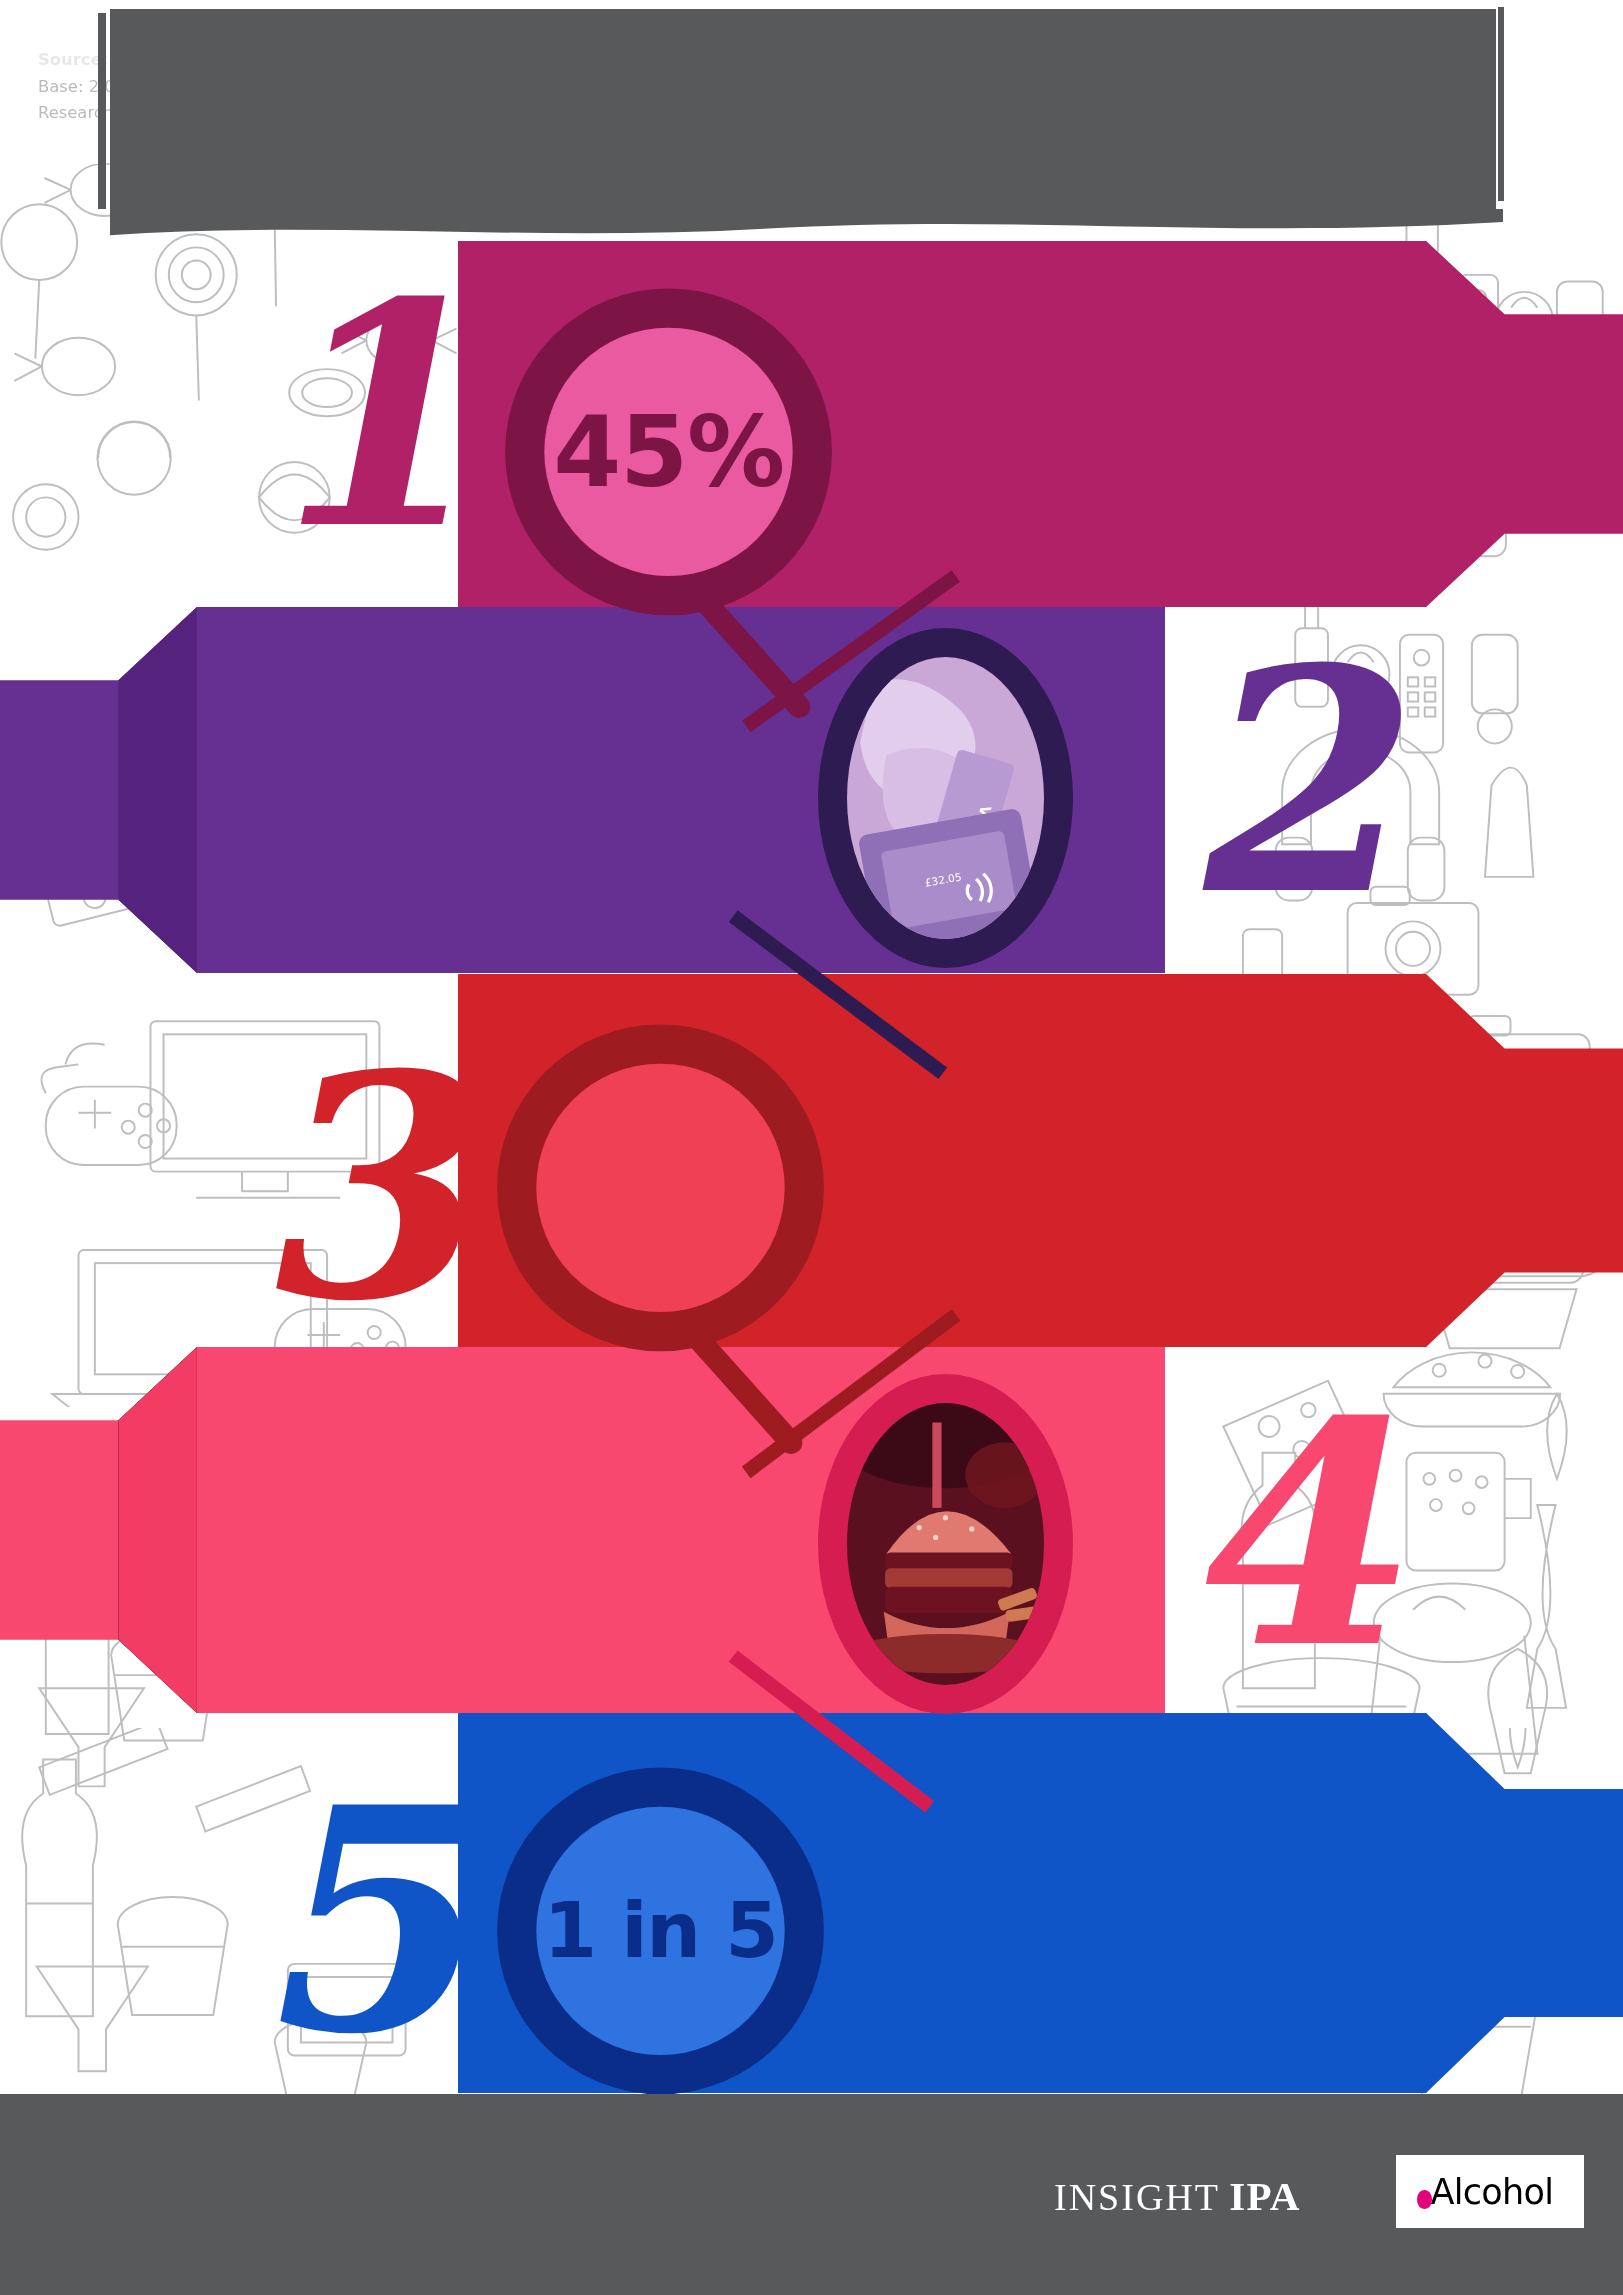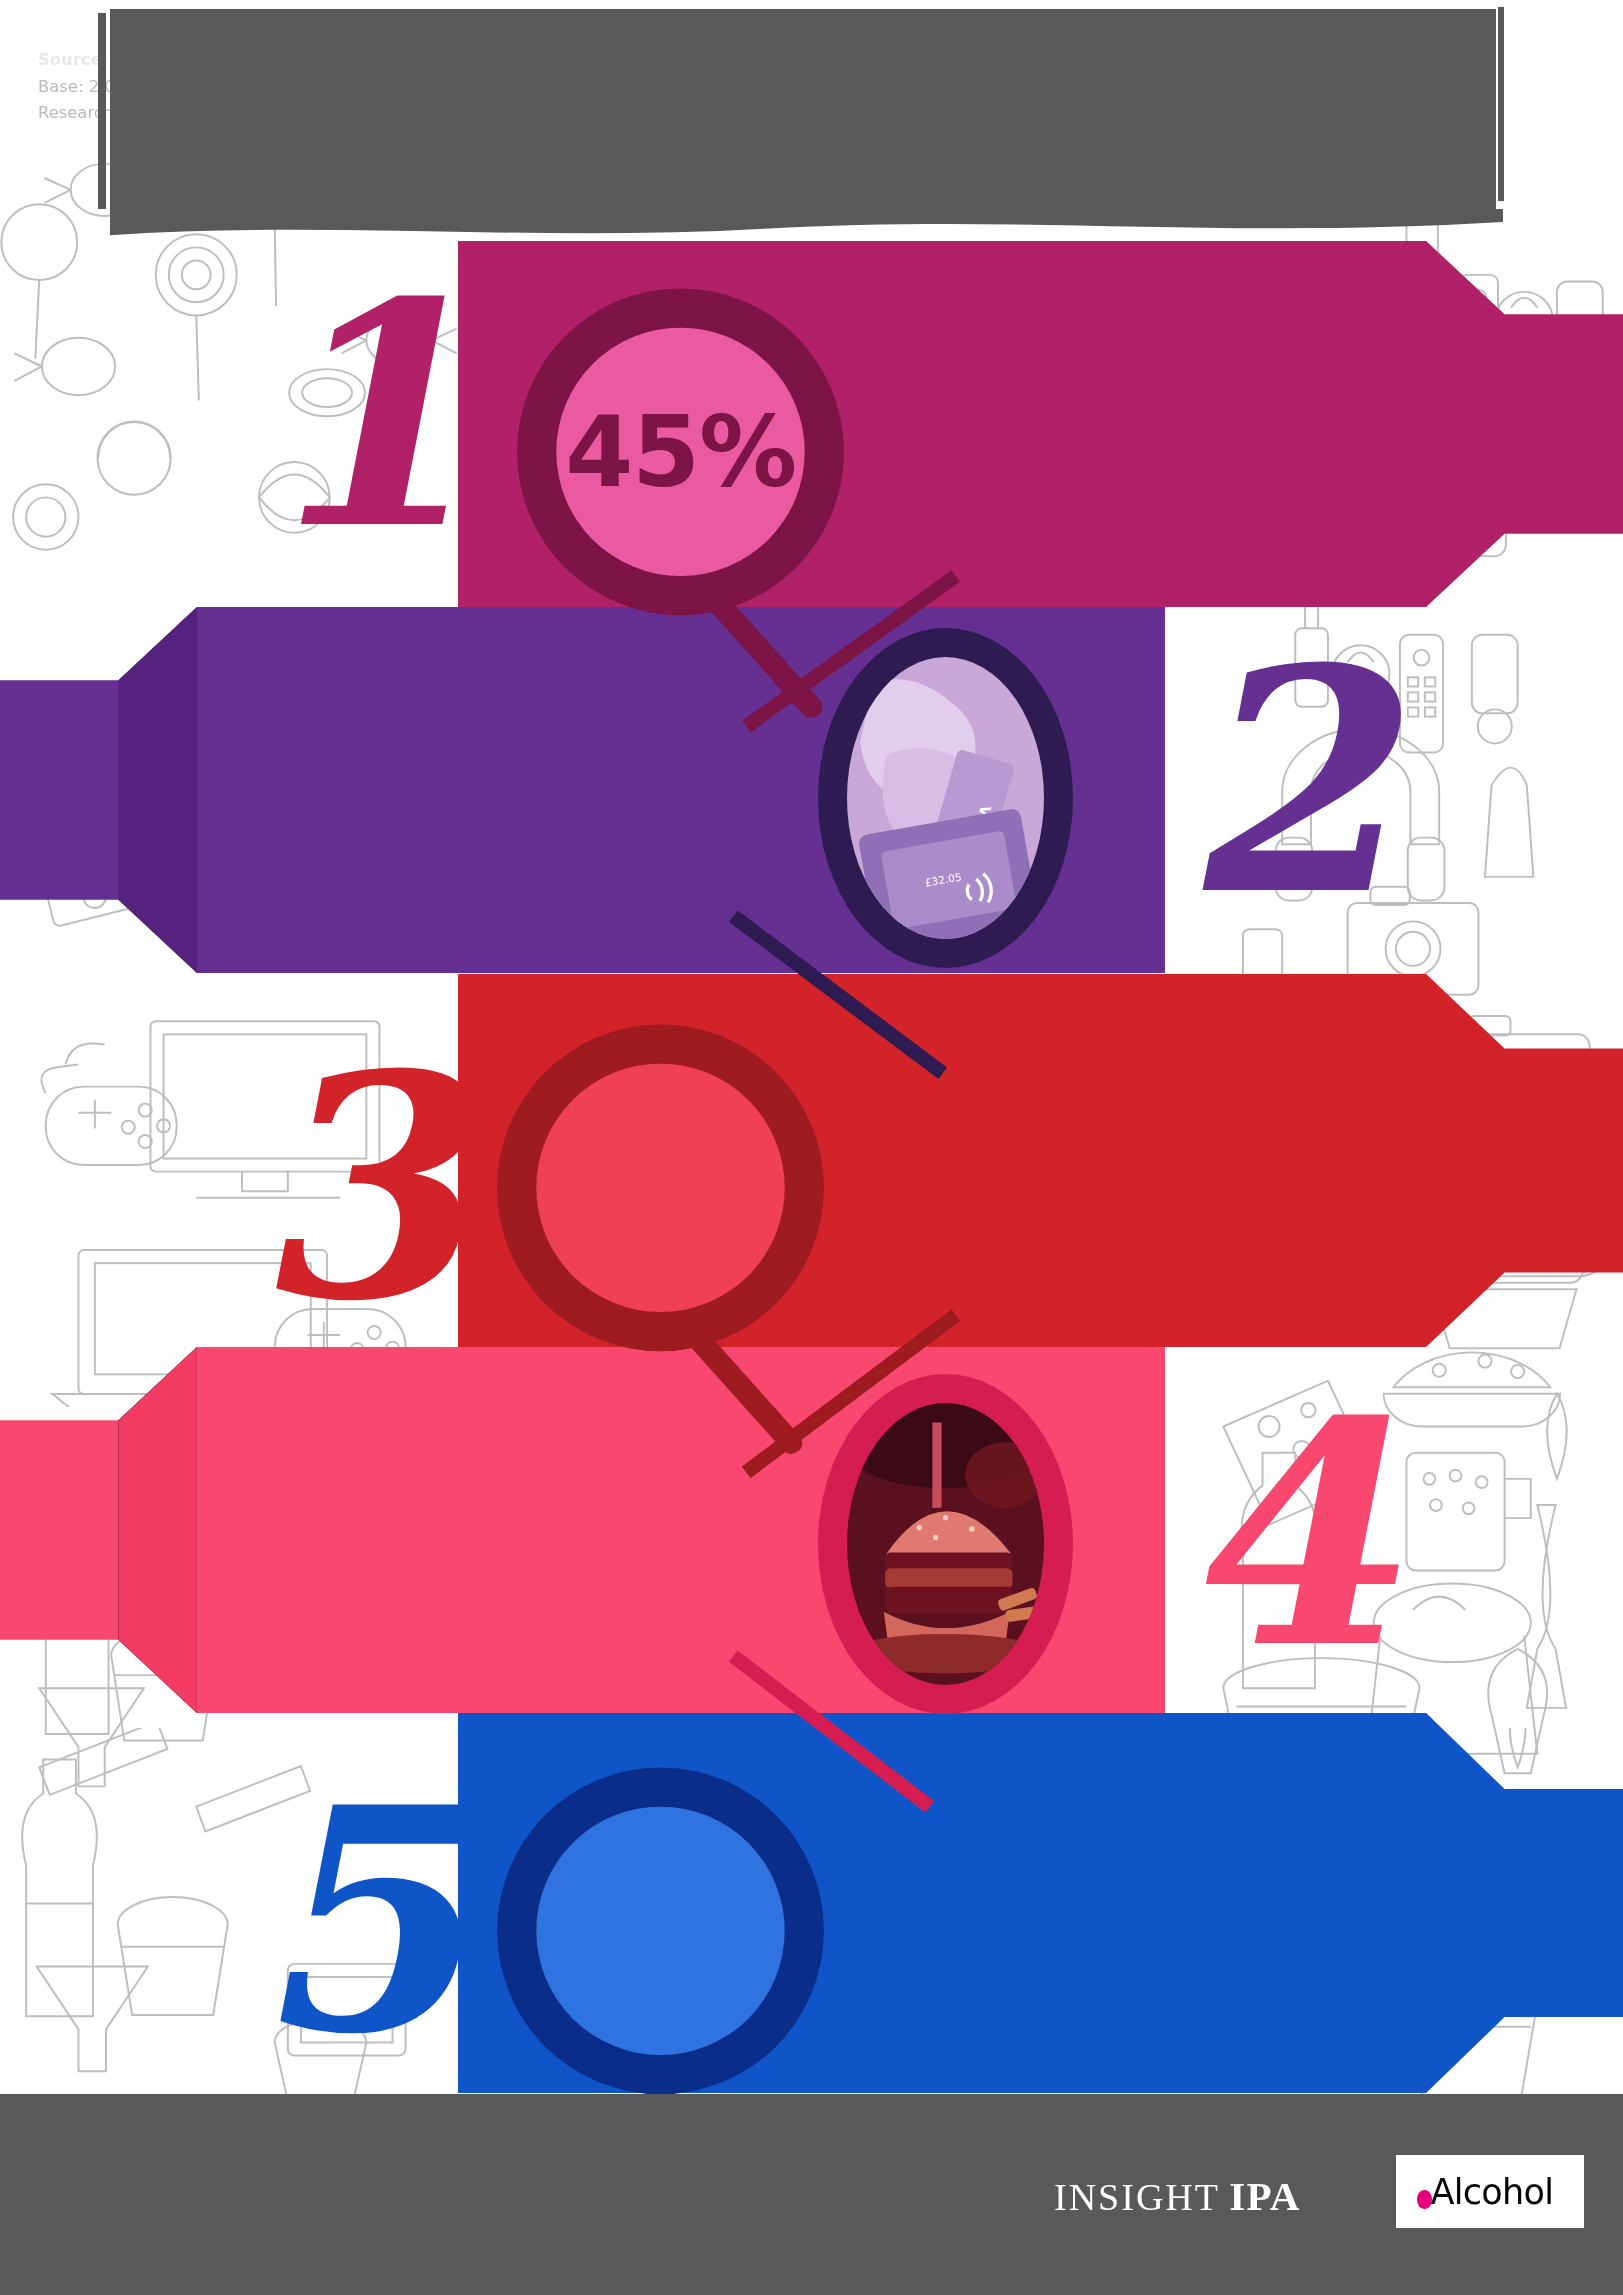--- a/index.html
+++ b/index.html
@@ -385,21 +385,21 @@
 
   <div class="band" style="left:458px; top:241px; width:1165px; height:366px;">
     <div class="band-shape">
       <svg viewBox="0 0 1781 560" preserveAspectRatio="none">
         <path d="M0 0 H1480 L1600 112 H1781 V448 H1600 L1480 560 H0 Z" fill="#b02168"></path>
       </svg>
     </div>
   </div>
   <div class="big-num" style="left:281px; top:262px; font-size:308px; color:#b02168;">1</div>
 
-  <div class="glass" style="left:504px; top:275px; width:353px; height:406px;">
+  <div class="glass" style="left:492px; top:275px; width:353px; height:406px;">
     <svg viewBox="0 0 540 620">
       <path d="M300 470 L470 660" stroke="#7d1446" stroke-width="34" stroke-linecap="round"></path>
       <circle cx="270" cy="270" r="250" fill="#7d1446"></circle>
       <circle cx="270" cy="270" r="190" fill="#ea5aa0"></circle>
     </svg>
     <div class="glass-label" style="left:13px; top:13px; width:327px; height:327px; color:#7d1446; font-size:98px;">45%</div>
   </div>
 
   <div class="band-title" style="left:851px; top:262px; width:438px; text-align:right; font-size:65px;">Indulgence</div>
   <div class="band-body" style="left:851px; top:366px; width:438px; text-align:right;">
@@ -521,20 +521,21 @@
       </svg>
     </div>
   </div>
   <div class="big-num" style="left:275px; top:1767px; font-size:308px; color:#1055c8;">5</div>
 
   <div class="glass" style="left:484px; top:1754px; width:353px; height:406px;">
     <svg viewBox="0 0 540 620">
       <circle cx="270" cy="270" r="250" fill="#0b2d8a"></circle>
       <circle cx="270" cy="270" r="190" fill="#2e73e0"></circle>
     </svg>
+    <div class="glass-label" style="left:13px; top:13px; width:327px; height:327px; color:#0b2d8a; font-size:77px;">1 in 5</div>
   </div>
 
   <div class="band-title" style="left:851px; top:1741px; width:438px; text-align:right; font-size:65px;">Vices</div>
   <div class="band-body" style="left:870px; top:1852px; width:419px; text-align:right; font-size:20px;">
     <b>Alcohol</b> is the most <b>popular vice</b>, chosen by <b>1 in 5 respondents</b>.
     This compares to <b>5% who consume tobacco</b> as a guilty pleasure and
     <b>2% who take recreational drugs</b>
   </div>
 
   <div class="connector" style="left:720px; top:576px; width:236px; height:157px;">

